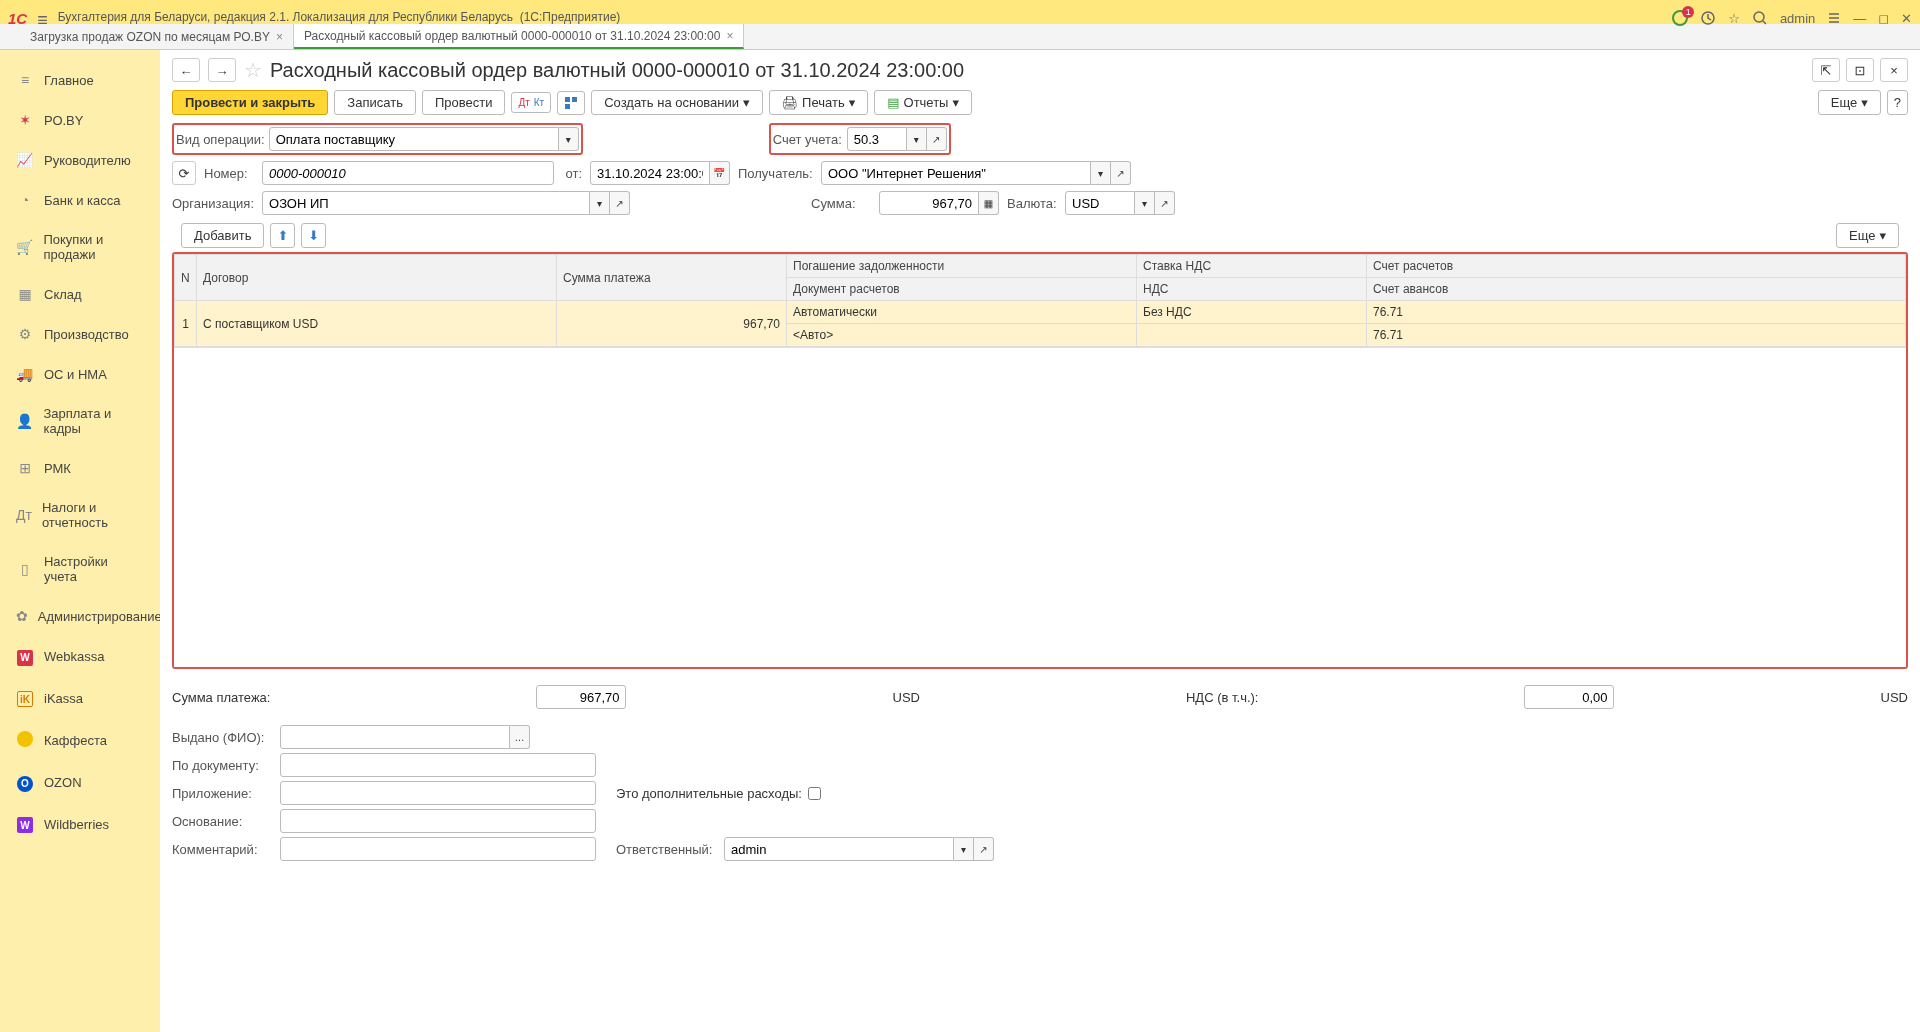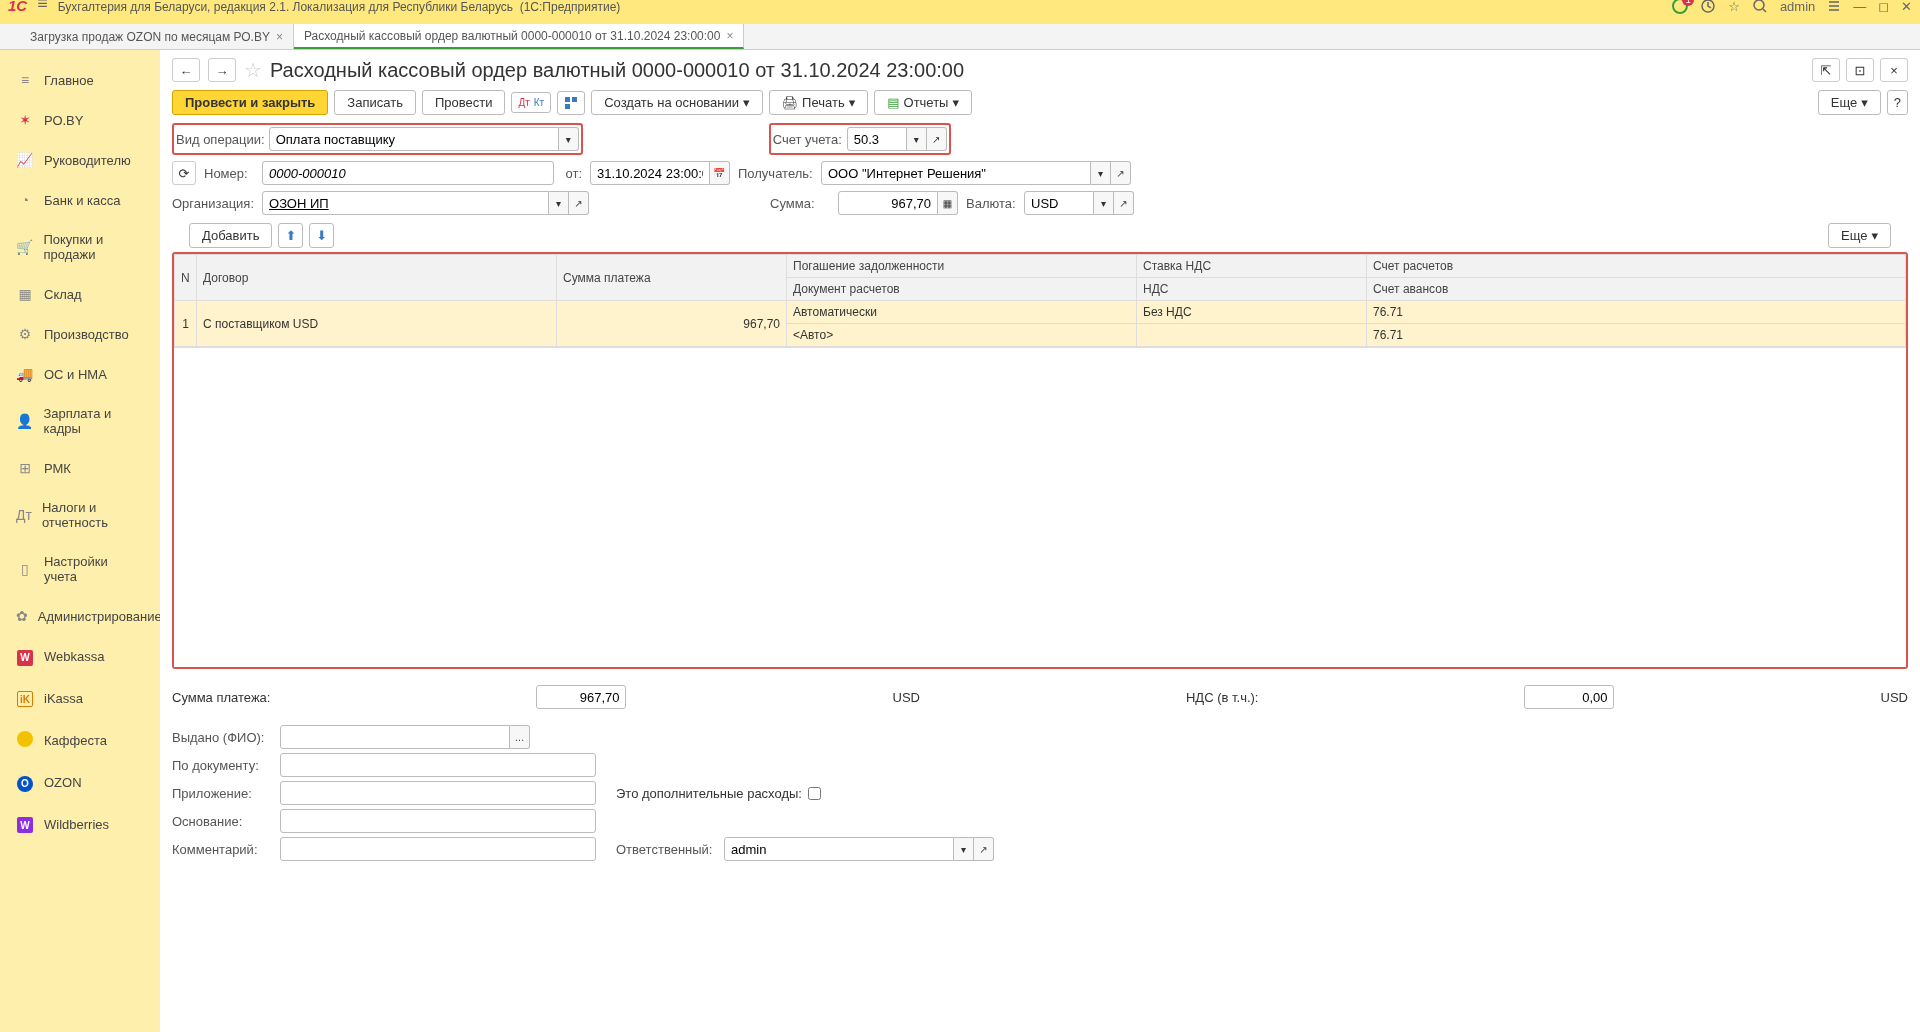--- a/index.html
+++ b/index.html
@@ -1,19 +1,19 @@
 <!DOCTYPE html>
 <html><head>
 <meta charset="utf-8">
 <style>
 * { box-sizing: border-box; margin: 0; padding: 0; font-family: Arial, sans-serif; }
 body { font-size: 13px; color: #333; background: #fff; overflow: hidden; }
 
 
-.titlebar { background: #ffe97f; height: 24px; display: flex; align-items: flex-end; padding: 10px 8px; gap: 10px; }
+.titlebar { background: #ffe97f; height: 24px; display: flex; align-items: flex-start; padding: 10px 8px; gap: 10px; }
 .logo { color: #d9334c; font-weight: bold; font-size: 15px; font-style: italic; }
 .menu-toggle { color: #666; cursor: pointer; font-size: 18px; }
 .titlebar-title { color: #555; font-size: 12px; flex: 1; }
 .titlebar-right { display: flex; align-items: center; gap: 12px; color: #666; }
 .titlebar-right span { cursor: pointer; }
 .badge-circle { position: relative; }
 .badge-num { position: absolute; top: -4px; right: -6px; background: #d9334c; color: #fff; border-radius: 50%; font-size: 9px; width: 12px; height: 12px; display: flex; align-items: center; justify-content: center; }
 
 
 .tabsbar { background: #f4f4f4; border-bottom: 1px solid #ccc; display: flex; height: 26px; padding-left: 20px; }
@@ -49,21 +49,21 @@
 .form-label { color: #555; font-size: 13px; min-width: 80px; }
 .form-input { border: 1px solid #bbb; border-radius: 3px; padding: 3px 6px; font-size: 13px; height: 24px; background: #fff; }
 .input-wrap { display: flex; }
 .input-wrap .form-input { border-radius: 3px 0 0 3px; }
 .input-btn { border: 1px solid #bbb; border-left: none; background: #f7f7f7; width: 20px; height: 24px; display: flex; align-items: center; justify-content: center; cursor: pointer; font-size: 10px; }
 .input-btn:last-child { border-radius: 0 3px 3px 0; }
 
 .hl-red { border: 2px solid #d9534f; border-radius: 3px; padding: 2px; display: inline-flex; align-items: center; gap: 4px; }
 
 
-.table-toolbar { display: flex; gap: 6px; margin: 8px 17px 4px; align-items: center; }
+.table-toolbar { display: flex; gap: 6px; margin: 8px 9px 4px; align-items: center; }
 .table-wrap { border: 2px solid #d9534f; border-radius: 3px; }
 table.data { width: 100%; border-collapse: collapse; font-size: 12px; }
 table.data th { background: #f2f2f2; border: 1px solid #ddd; padding: 4px 6px; text-align: left; font-weight: normal; color: #444; }
 table.data td { border: 1px solid #ddd; padding: 4px 6px; background: #fff3cd; }
 table.data .subrow td { background: #fff3cd; }
 .table-body-area { height: 320px; background: #fff; border-top: 1px solid #ddd; }
 
 
 .bottom-totals { display: flex; justify-content: space-between; gap: 20px; padding: 16px 0; align-items: center; font-size: 13px; }
 .bottom-form .form-row { margin-bottom: 4px; }
@@ -285,21 +285,21 @@
       <span class="input-wrap">
         <input class="form-input" style="width: 270px;" value="ООО &quot;Интернет Решения&quot;">
         <span class="input-btn">▾</span>
         <span class="input-btn">↗</span>
       </span>
     </div>
 
     <div class="form-row">
       <span class="form-label">Организация:</span>
       <span class="input-wrap">
-        <input class="form-input" style="width: 287px; text-decoration: underline;" value="ОЗОН ИП">
+        <input class="form-input" style="width: 328px;" value="ОЗОН ИП">
         <span class="input-btn">▾</span>
         <span class="input-btn">↗</span>
       </span>
       <span style="width:165px"></span>
       <span class="form-label" style="min-width:60px">Сумма:</span>
       <span class="input-wrap">
         <input class="form-input" style="width: 100px; text-align: right;" value="967,70">
         <span class="input-btn">▦</span>
       </span>
       <span class="form-label" style="min-width:50px">Валюта:</span>

